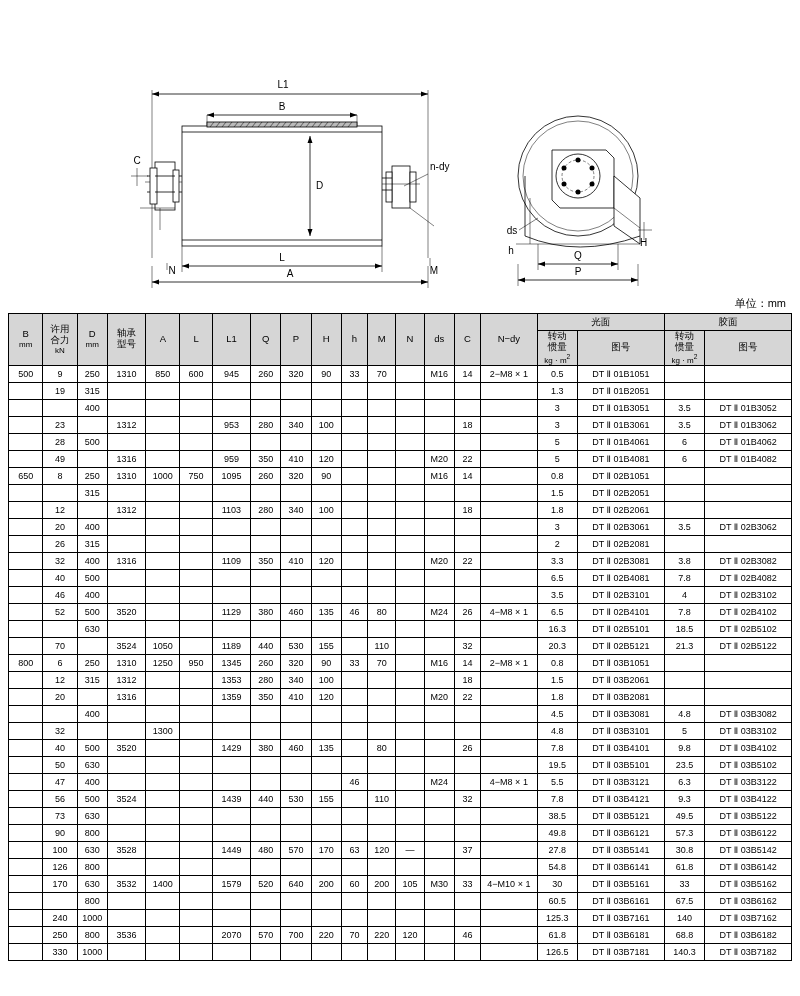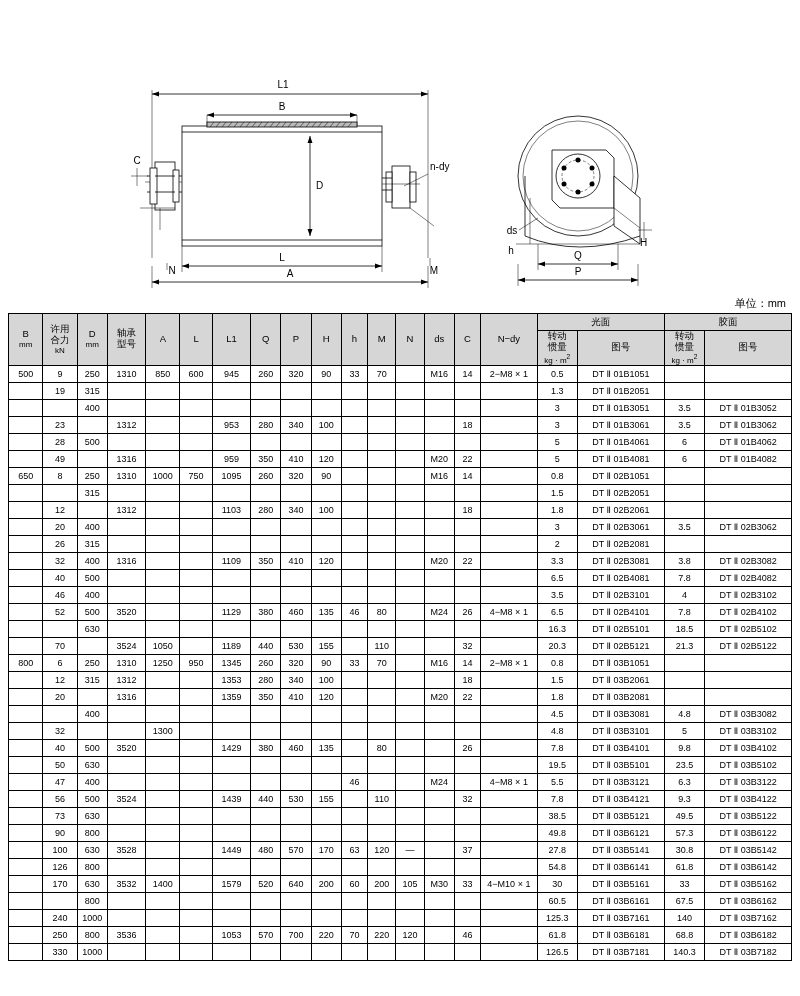--- a/index.html
+++ b/index.html
@@ -1036,21 +1036,21 @@
             <td style="border-left: 1.6px solid rgb(0, 0, 0);">140</td>
             <td class="dtcode">DT Ⅱ 03B7162</td>
           </tr>
           <tr>
             <td style="border-top: none;"></td>
             <td>250</td>
             <td>800</td>
             <td>3536</td>
             <td style="border-top: none;"></td>
             <td style="border-top: none;"></td>
-            <td>1053</td>
+            <td>2070</td>
             <td>570</td>
             <td>700</td>
             <td>220</td>
             <td>70</td>
             <td>220</td>
             <td>120</td>
             <td style="border-top: none;"></td>
             <td>46</td>
             <td style="border-top: none;"></td>
             <td style="border-left: 1.6px solid rgb(0, 0, 0);">61.8</td>

